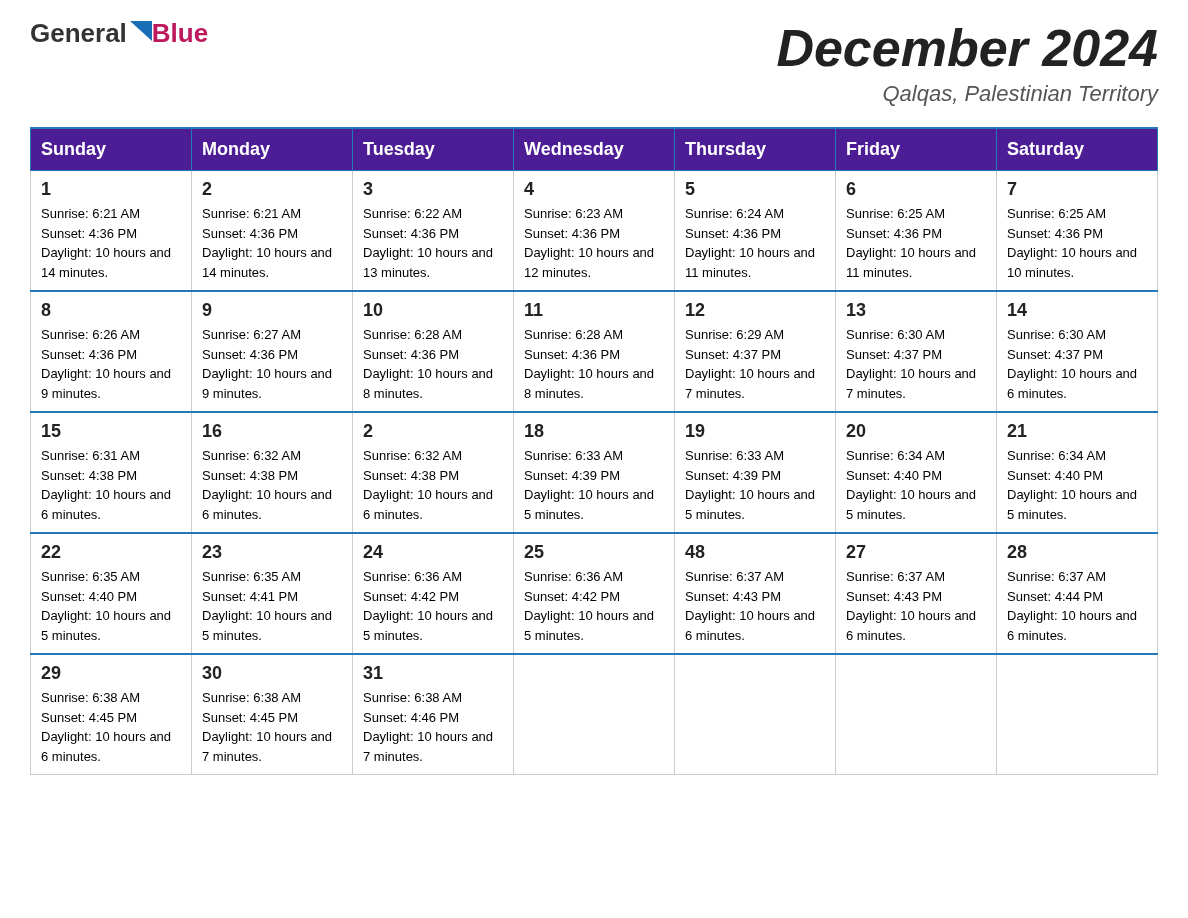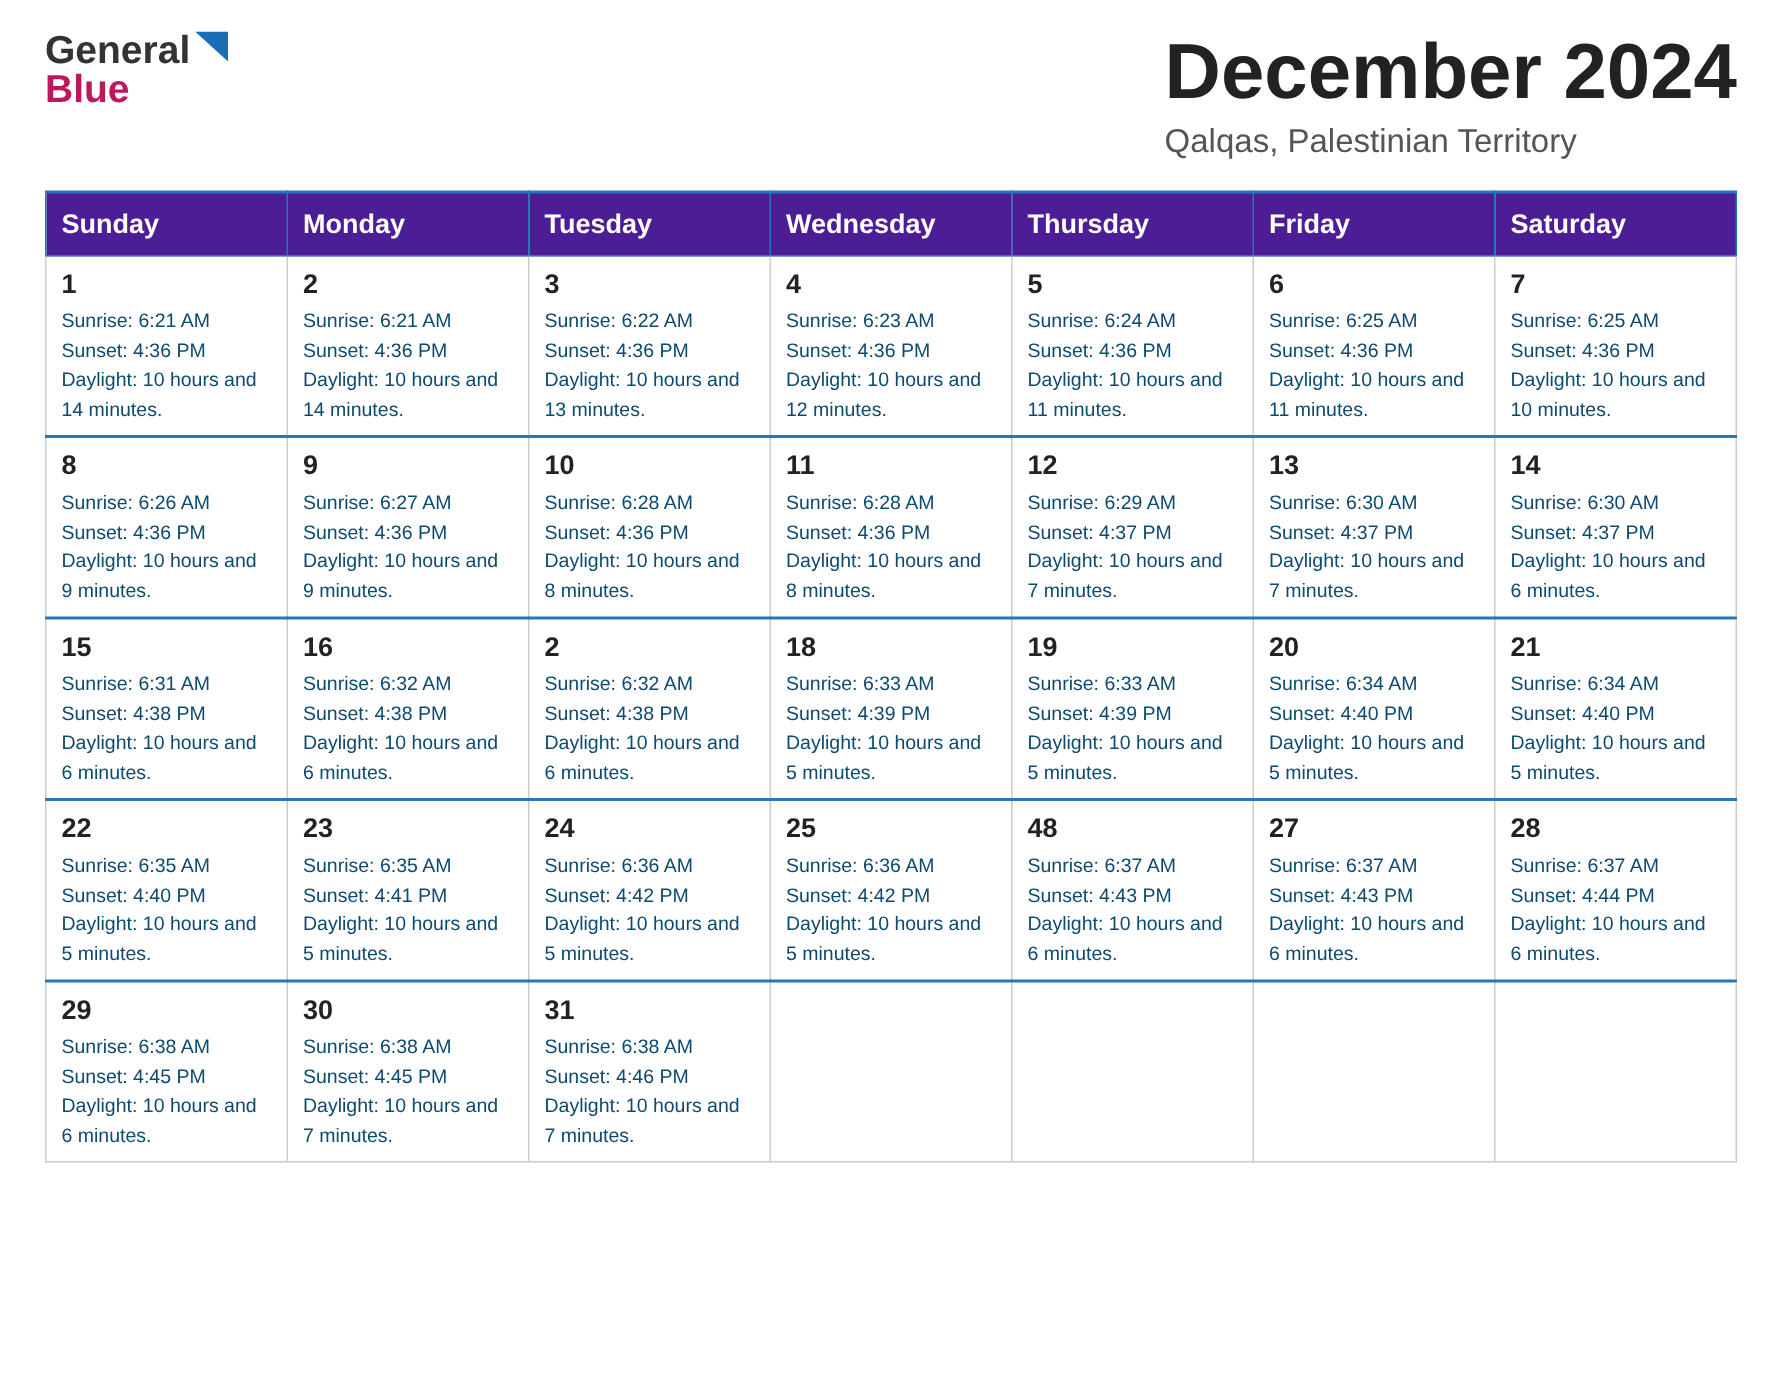--- a/index.html
+++ b/index.html
@@ -11,40 +11,42 @@
       min-height: 918px;
     }
     .header-row {
       display: flex;
       justify-content: space-between;
       align-items: flex-start;
       margin-bottom: 20px;
     }
     .logo {
       display: flex;
-      flex-direction: column;
+      flex-direction: row;
       align-items: flex-start;
     }
     .logo-text-general {
       font-size: 26px;
       font-weight: bold;
       color: #333;
       line-height: 1;
     }
     .logo-text-blue {
       font-size: 26px;
       font-weight: bold;
       color: #be185d;
       line-height: 1;
     }
     .logo-line {
       display: flex;
       align-items: center;
     }
     .title-block {
+      text-align: right;
+      font-style: italic;
     }
     .calendar-title {
       font-size: 52px;
       font-weight: bold;
       color: #222;
       line-height: 1.1;
     }
     .calendar-subtitle {
       font-size: 22px;
       color: #555;
@@ -76,21 +78,21 @@
     .day-num {
       font-size: 18px;
       font-weight: bold;
       color: #222;
       display: block;
       margin-bottom: 4px;
     }
     .day-info {
       font-size: 13px;
       line-height: 1.5;
-      color: #0c4a6e;
+      color: #000000;
     }
     .calendar-table tr {
       border-top: 2px solid #2478b8;
     }
     .calendar-table tbody tr:first-child {
       border-top: none;
     }
     .empty-cell {
       background: #fff;
     }

